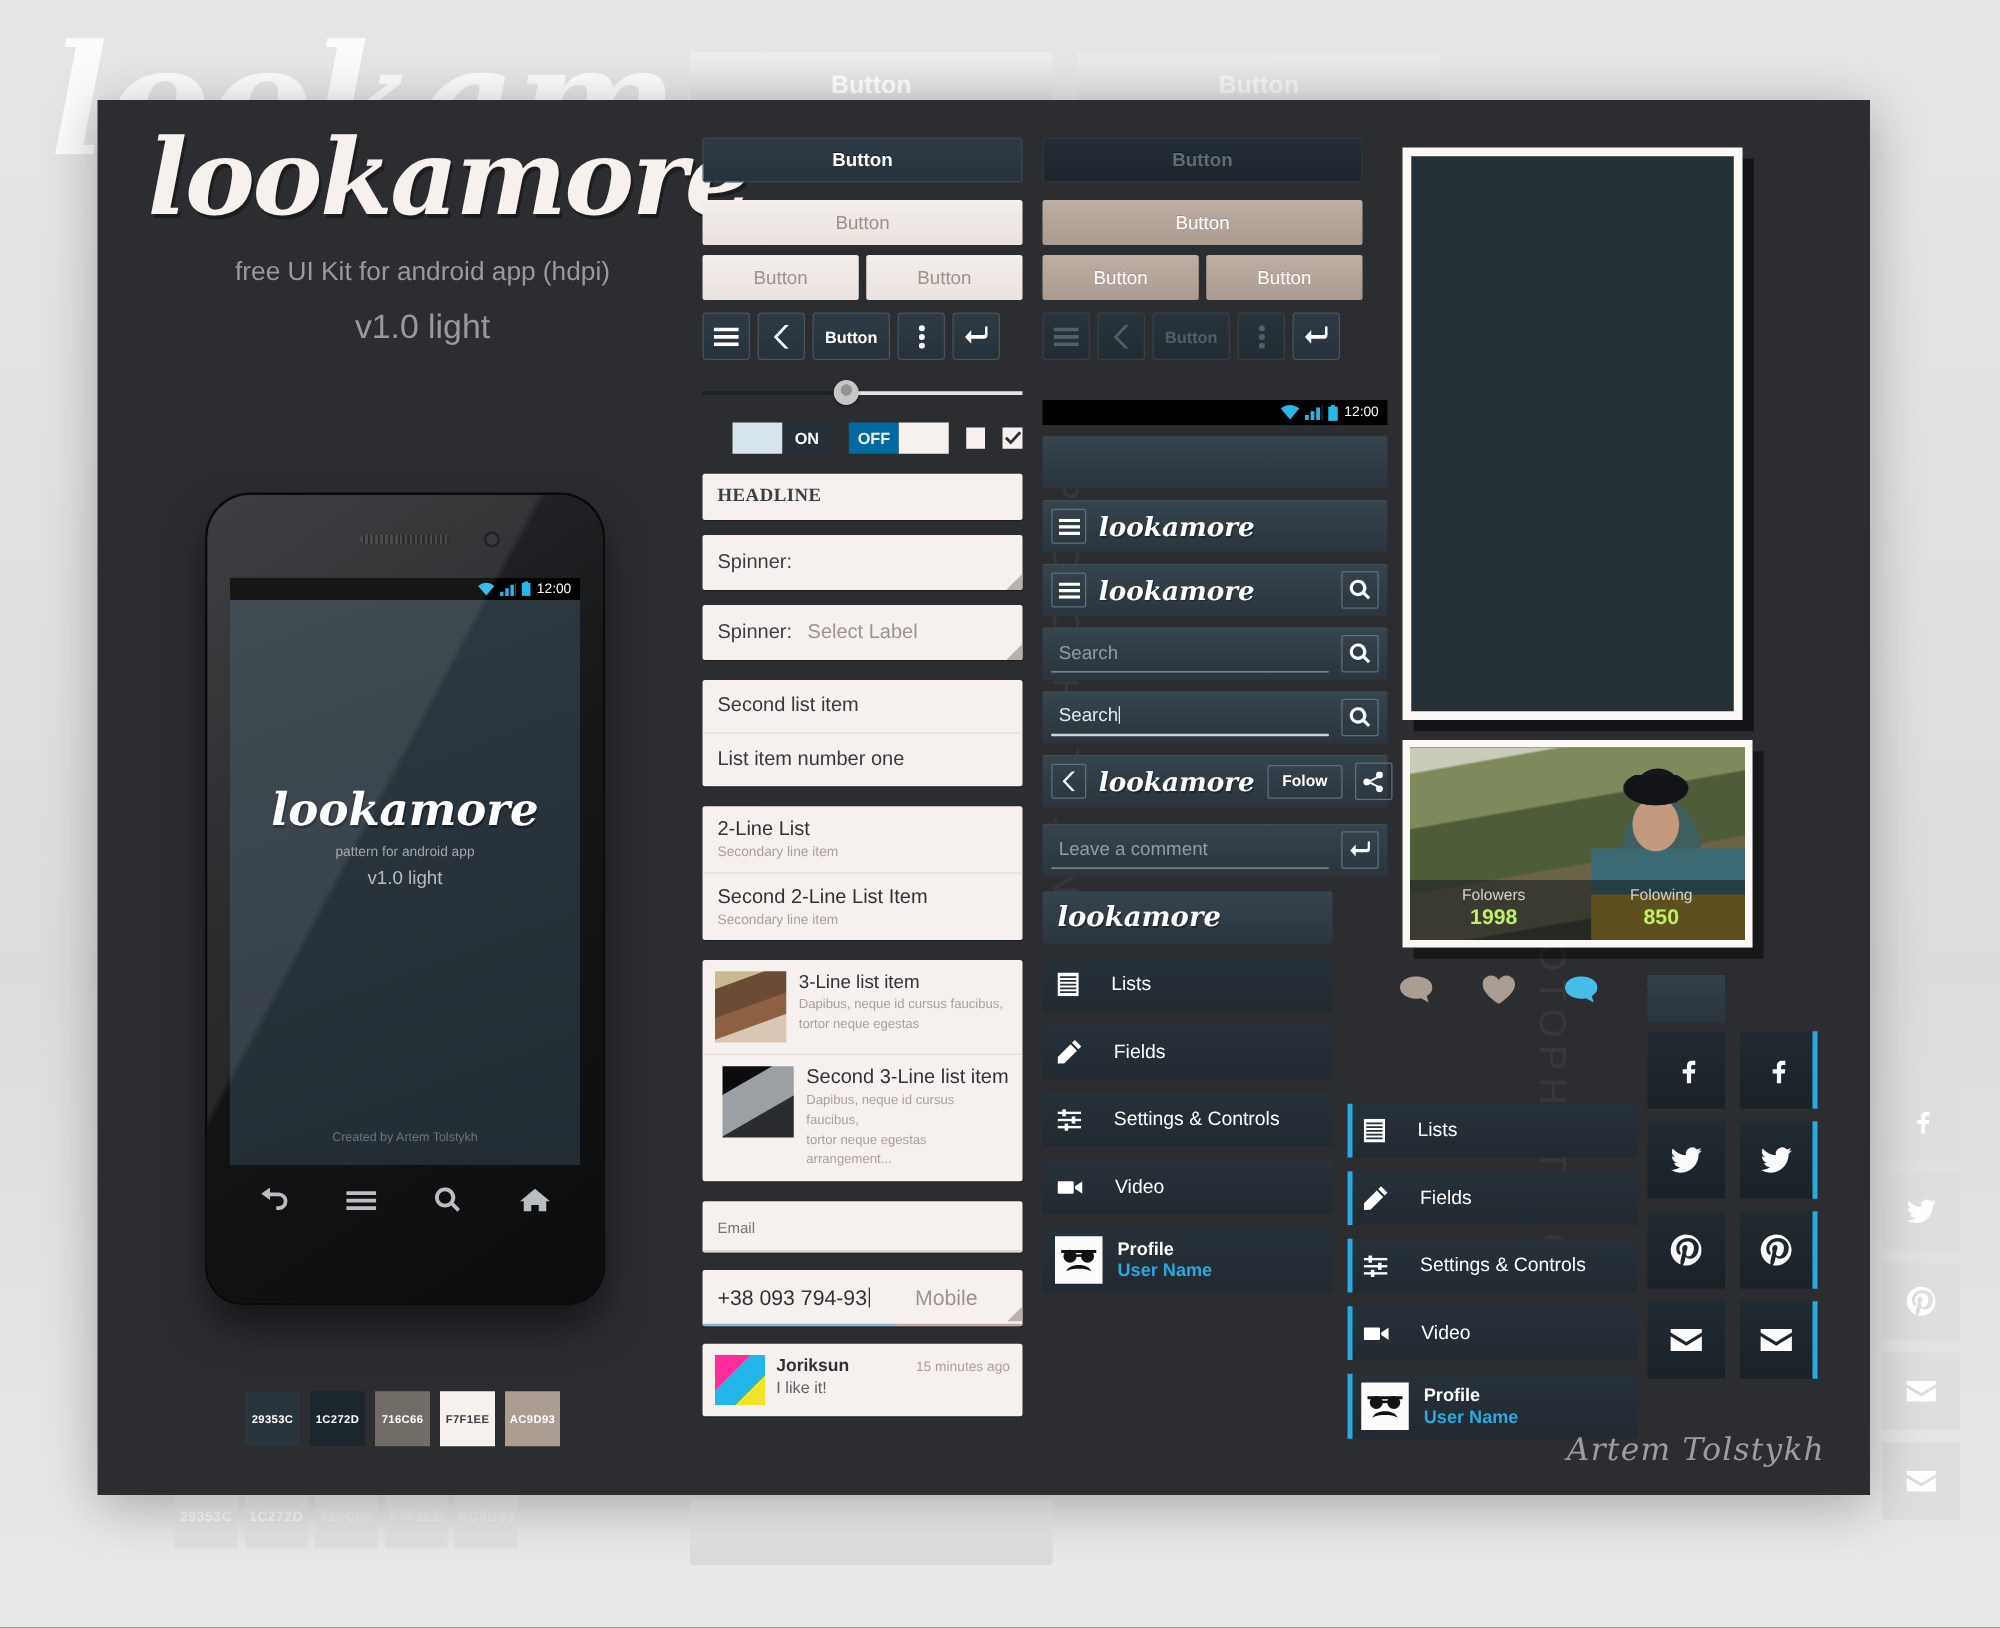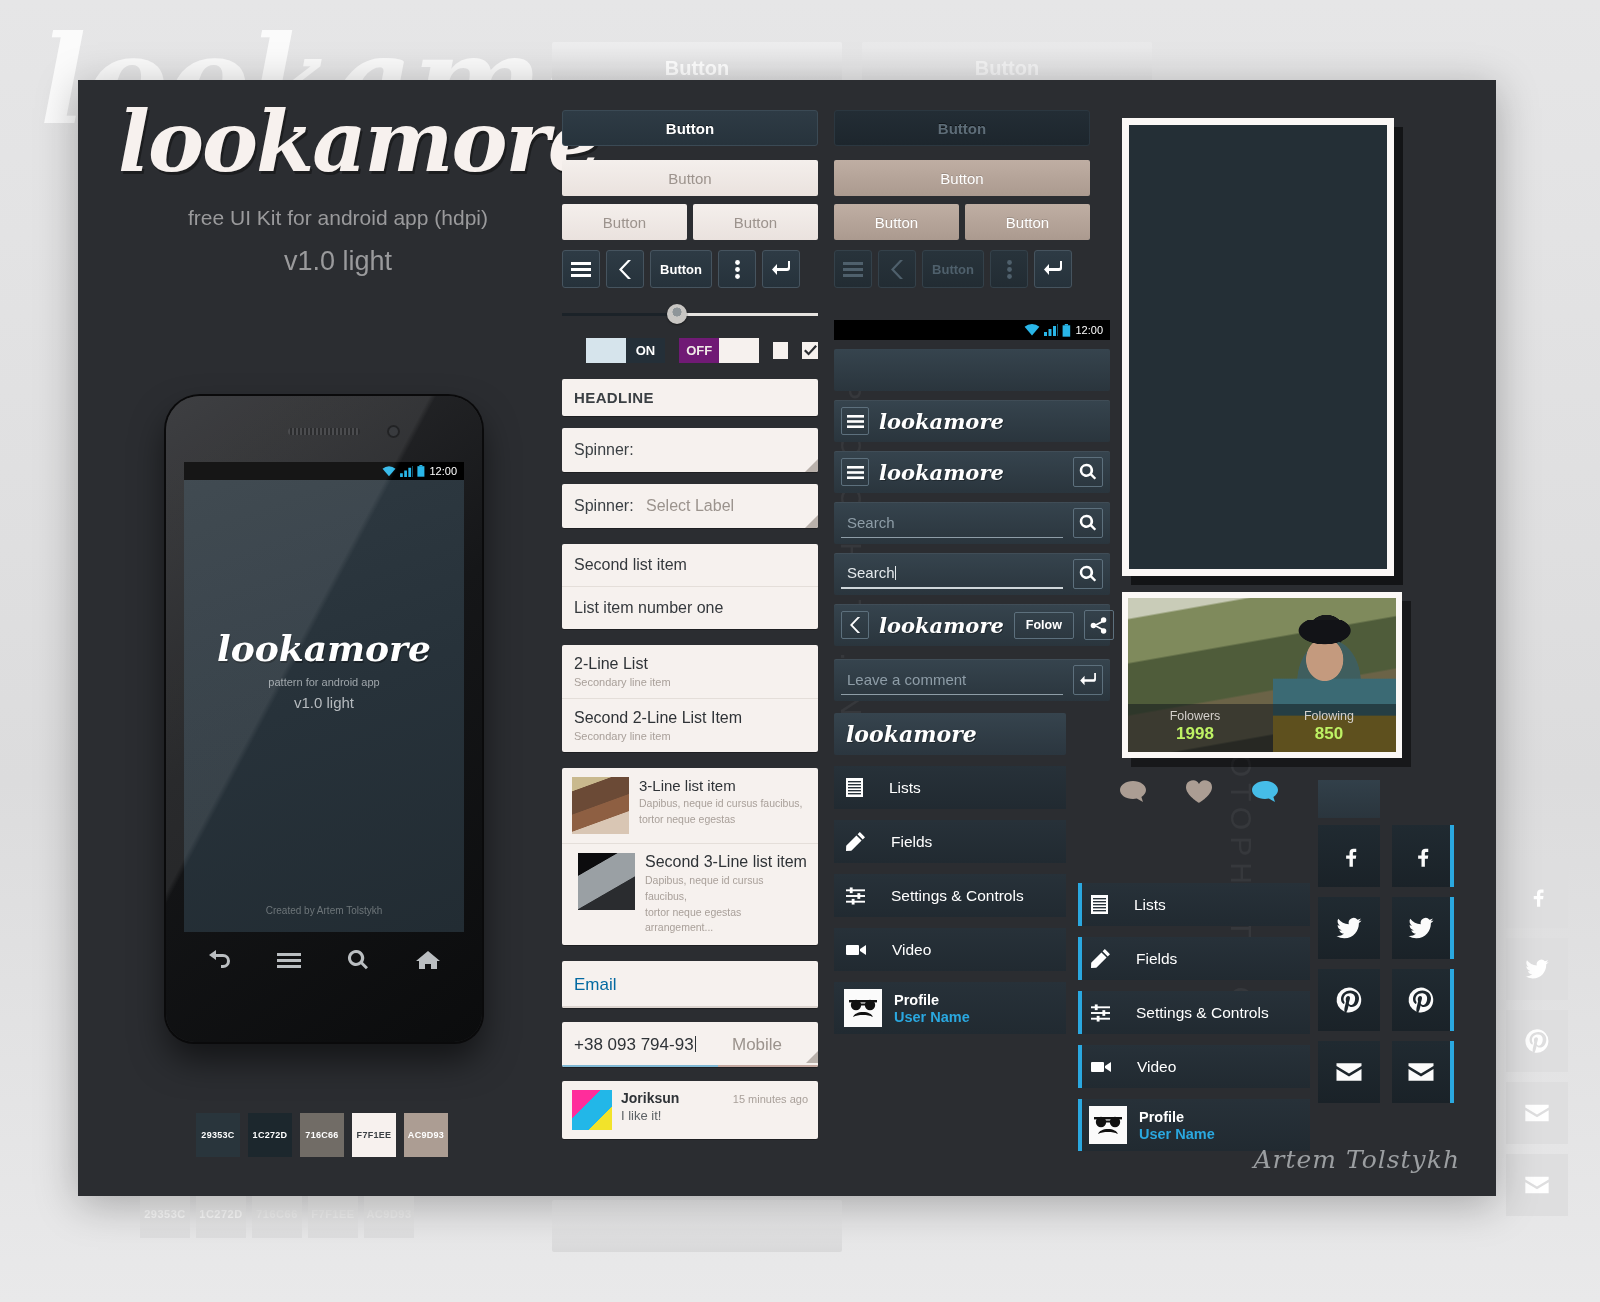--- a/index.html
+++ b/index.html
@@ -174,45 +174,45 @@
   .slider .knob{ position:absolute; left:41%; top:0; width:20px;height:20px;border-radius:50%;
      background:radial-gradient(circle at 50% 40%,#8e9599 0 28%,#c8c6c3 30% 100%);
      box-shadow:0 1px 2px rgba(0,0,0,.5);}
 
   
   .toggles { display:flex; align-items:center; gap:14px; margin-top:14px;margin-left:24px;}
   .tgl { width:86px;height:25px; display:flex; }
   .tgl .a{flex:1;display:flex;align-items:center;justify-content:center;font-size:13px;font-weight:bold;}
   .tgl.on .a:first-child{ background:#d6e4ec;}
   .tgl.on .a:last-child{ background:#242f38; color:#fff;}
-  .tgl.off .a:first-child{ background:#701a75; color:#efeae6;}
+  .tgl.off .a:first-child{ background:#0369a1; color:#efeae6;}
   .tgl.off .a:last-child{ background:#f6f1ee;}
   .cbx{ width:17px;height:17px;background:#f6f1ee; display:flex;align-items:center;justify-content:center;}
   .cbx svg{fill:#2b2d31;}
 
   
   .lpanel { background:#f6f1ee; border-radius:2px; overflow:hidden; margin-top:12px;
             box-shadow:0 1px 0 rgba(0,0,0,.3); }
-  .headline { padding:10px 12px; font-weight:bold; font-size:15px; color:#3a3f43; letter-spacing:.4px;}
+  .headline { padding:10px 12px; font-weight:bold; font-size:15px; color:#3a3f43; letter-spacing:.4px;font-family:Liberation Serif, serif;}
   .spinner { padding:13px 12px; font-size:16px; color:#3a3f43; position:relative; }
   .spinner .lbl2 { color:#9b938d; margin-left:8px;}
   .spinner::after{ content:""; position:absolute; right:0; bottom:0;
     border-style:solid; border-width:0 0 13px 13px; border-color:transparent transparent #b9b1ab transparent;}
   .li { padding:12px 12px; font-size:16px; color:#35393d; border-bottom:1px solid #e4ded9;}
   .li:last-child{border-bottom:none;}
   .li2 { padding:10px 12px; border-bottom:1px solid #e4ded9;}
   .li2:last-child{border-bottom:none;}
   .li2 .t{ font-size:16px; color:#2f3337;}
   .li2 .s{ font-size:11px; color:#a9a09a; margin-top:3px;}
   .li3 { display:flex; gap:10px; padding:9px 10px; border-bottom:1px solid #e4ded9;}
   .li3:last-child{border-bottom:none;padding-left:16px;}
   .thumb{ width:57px;height:57px;flex:none; background-size:cover; background-position:center;}
   .li3 .t{ font-size:15px;color:#2f3337; font-weight:normal;}
   .li3 .s{ font-size:10.5px;color:#a9a09a; line-height:1.5; margin-top:2px;}
-  .field { padding:14px 12px 11px; font-size:17px; color:#0369a1; border-bottom:2px solid #ddd5d0;}
+  .field { padding:14px 12px 11px; font-size:12px; color:#737373; border-bottom:2px solid #ddd5d0;}
   .phonefield { display:flex; position:relative; }
   .phonefield .num{ flex:1; padding:13px 12px 10px; font-size:17px; color:#2f3337;
        border-bottom:2px solid #7fb8d4;}
   .phonefield .cursor{ display:inline-block;width:1px;height:16px;background:#2f3337;
        vertical-align:-2px;margin-left:1px;}
   .phonefield .typ{ width:100px; padding:13px 0 10px 14px; font-size:17px; color:#9b938d;
        border-bottom:2px solid #c3a8a0; position:relative;}
   .phonefield .typ::after{ content:""; position:absolute; right:0; bottom:2px;
     border-style:solid;border-width:0 0 12px 12px;border-color:transparent transparent #b9b1ab transparent;}
   .comment{ display:flex; gap:9px; padding:9px 10px;}

